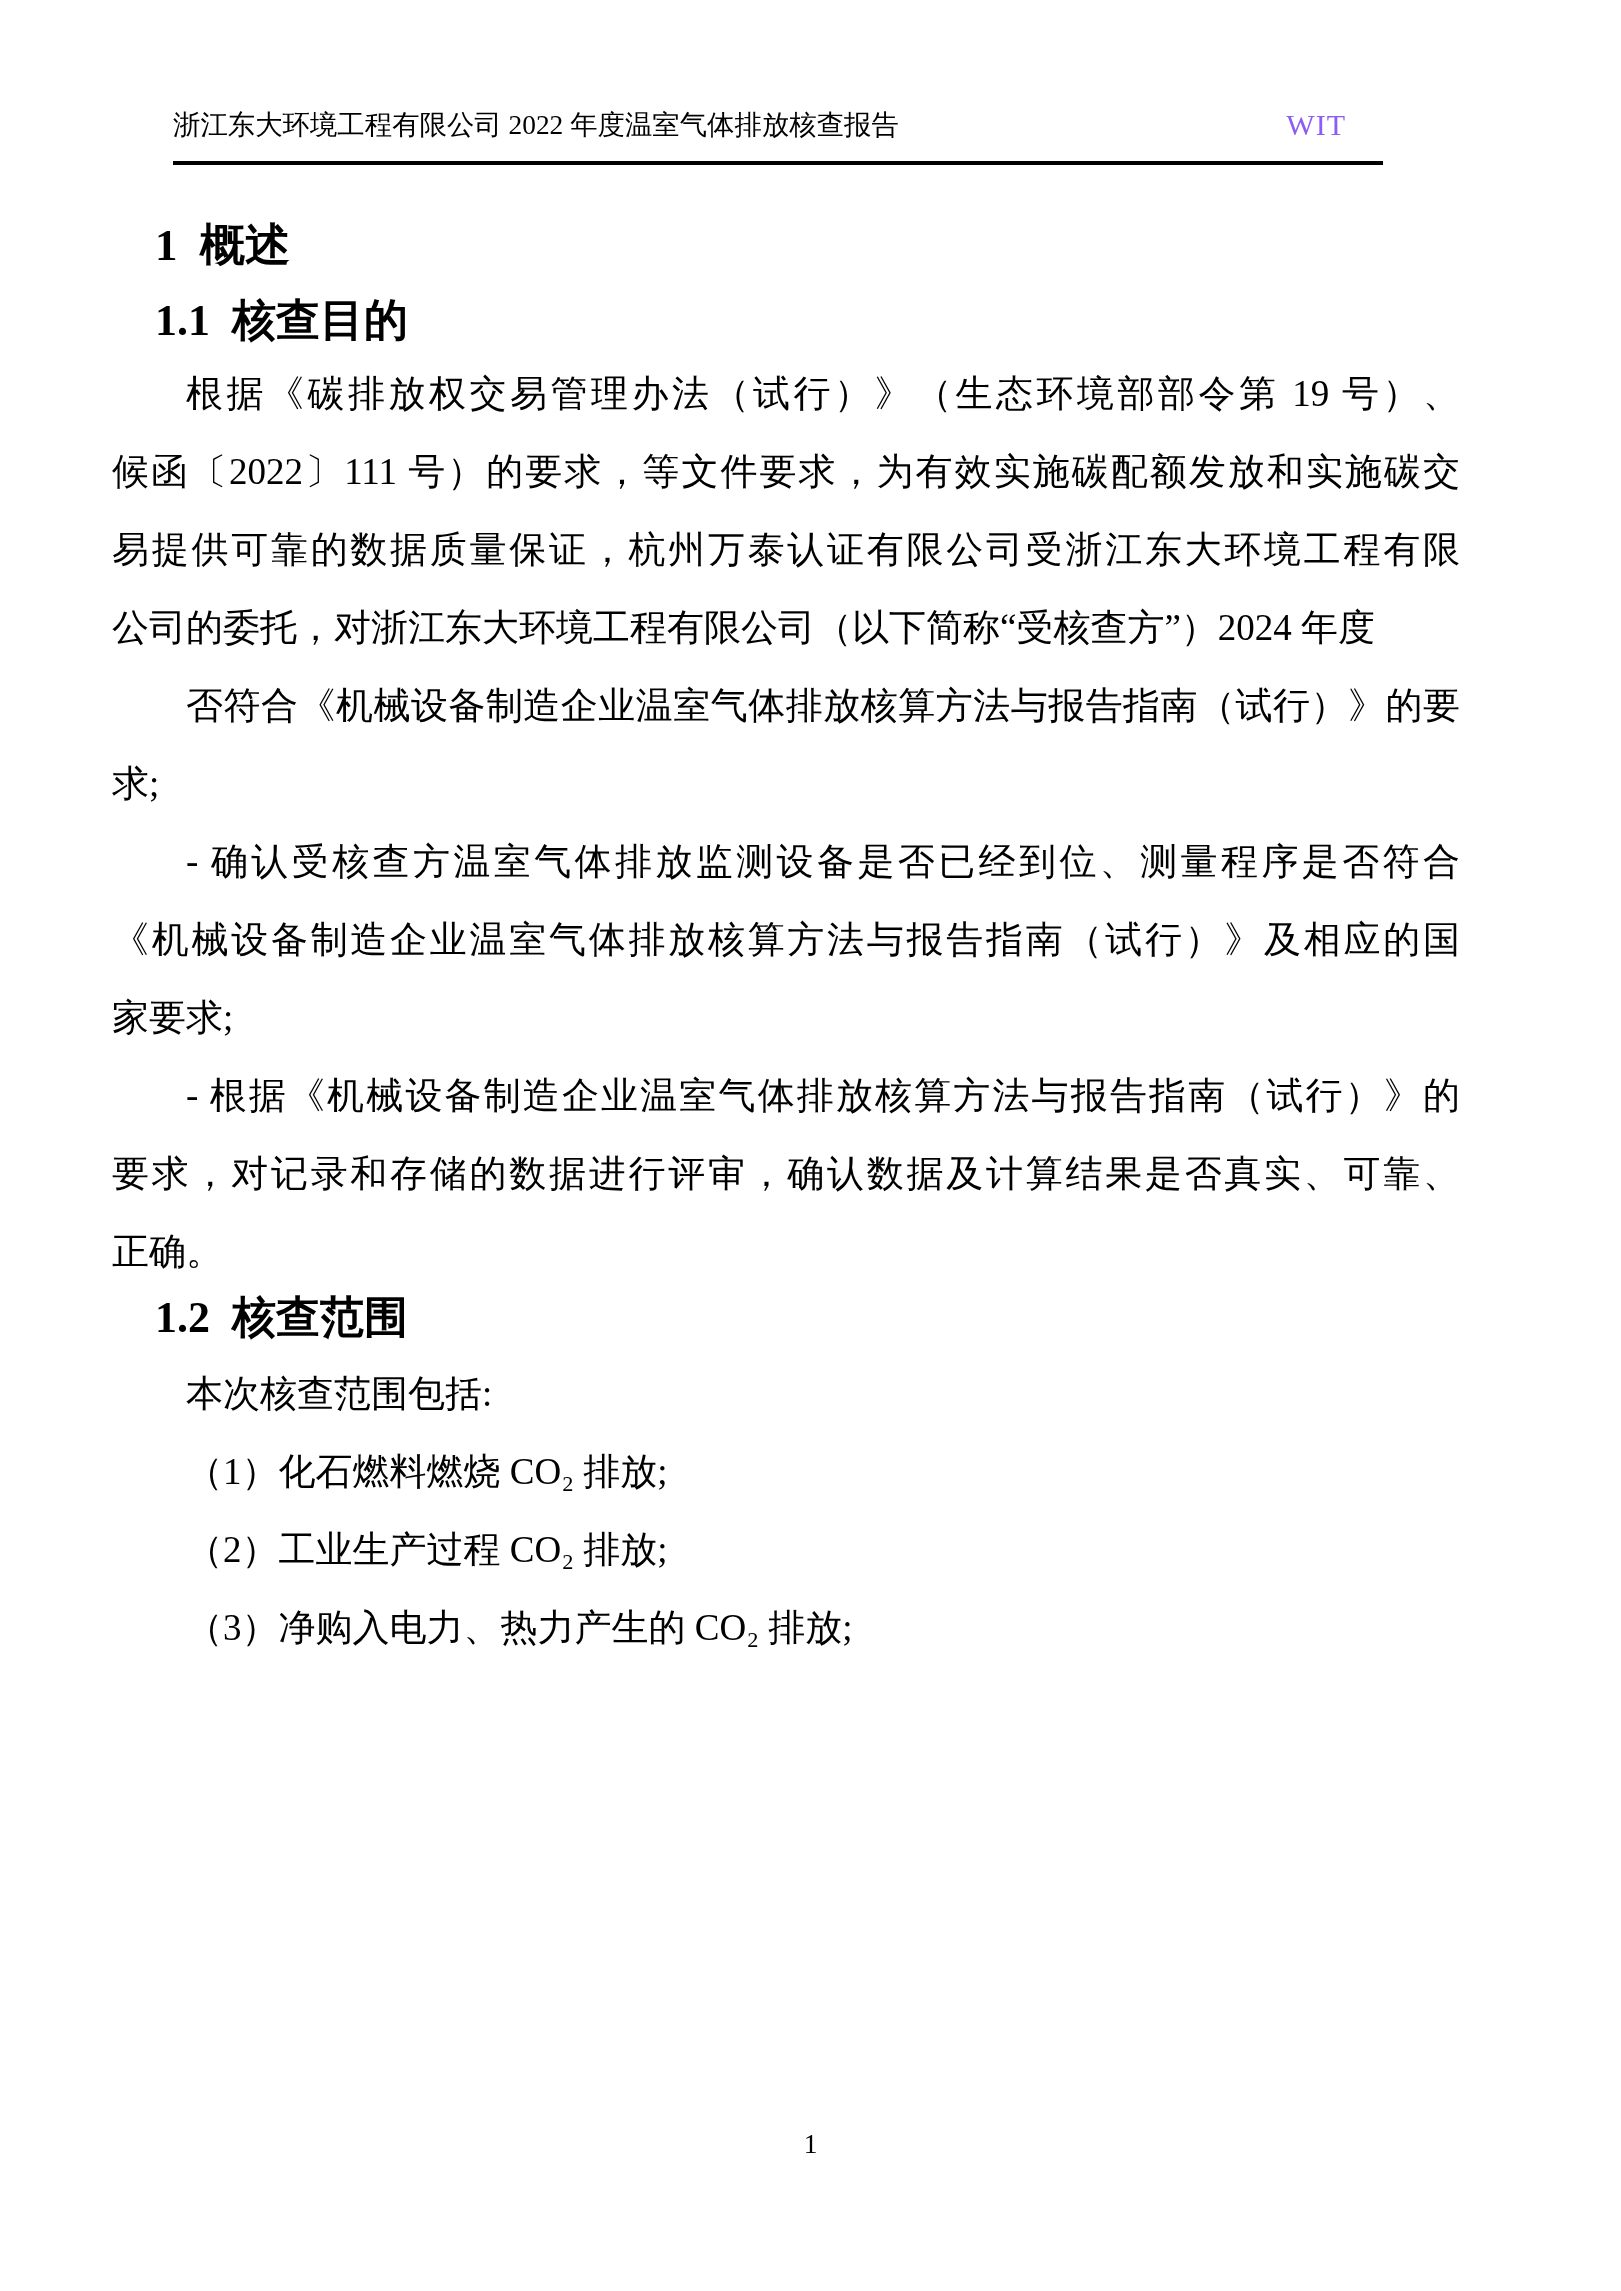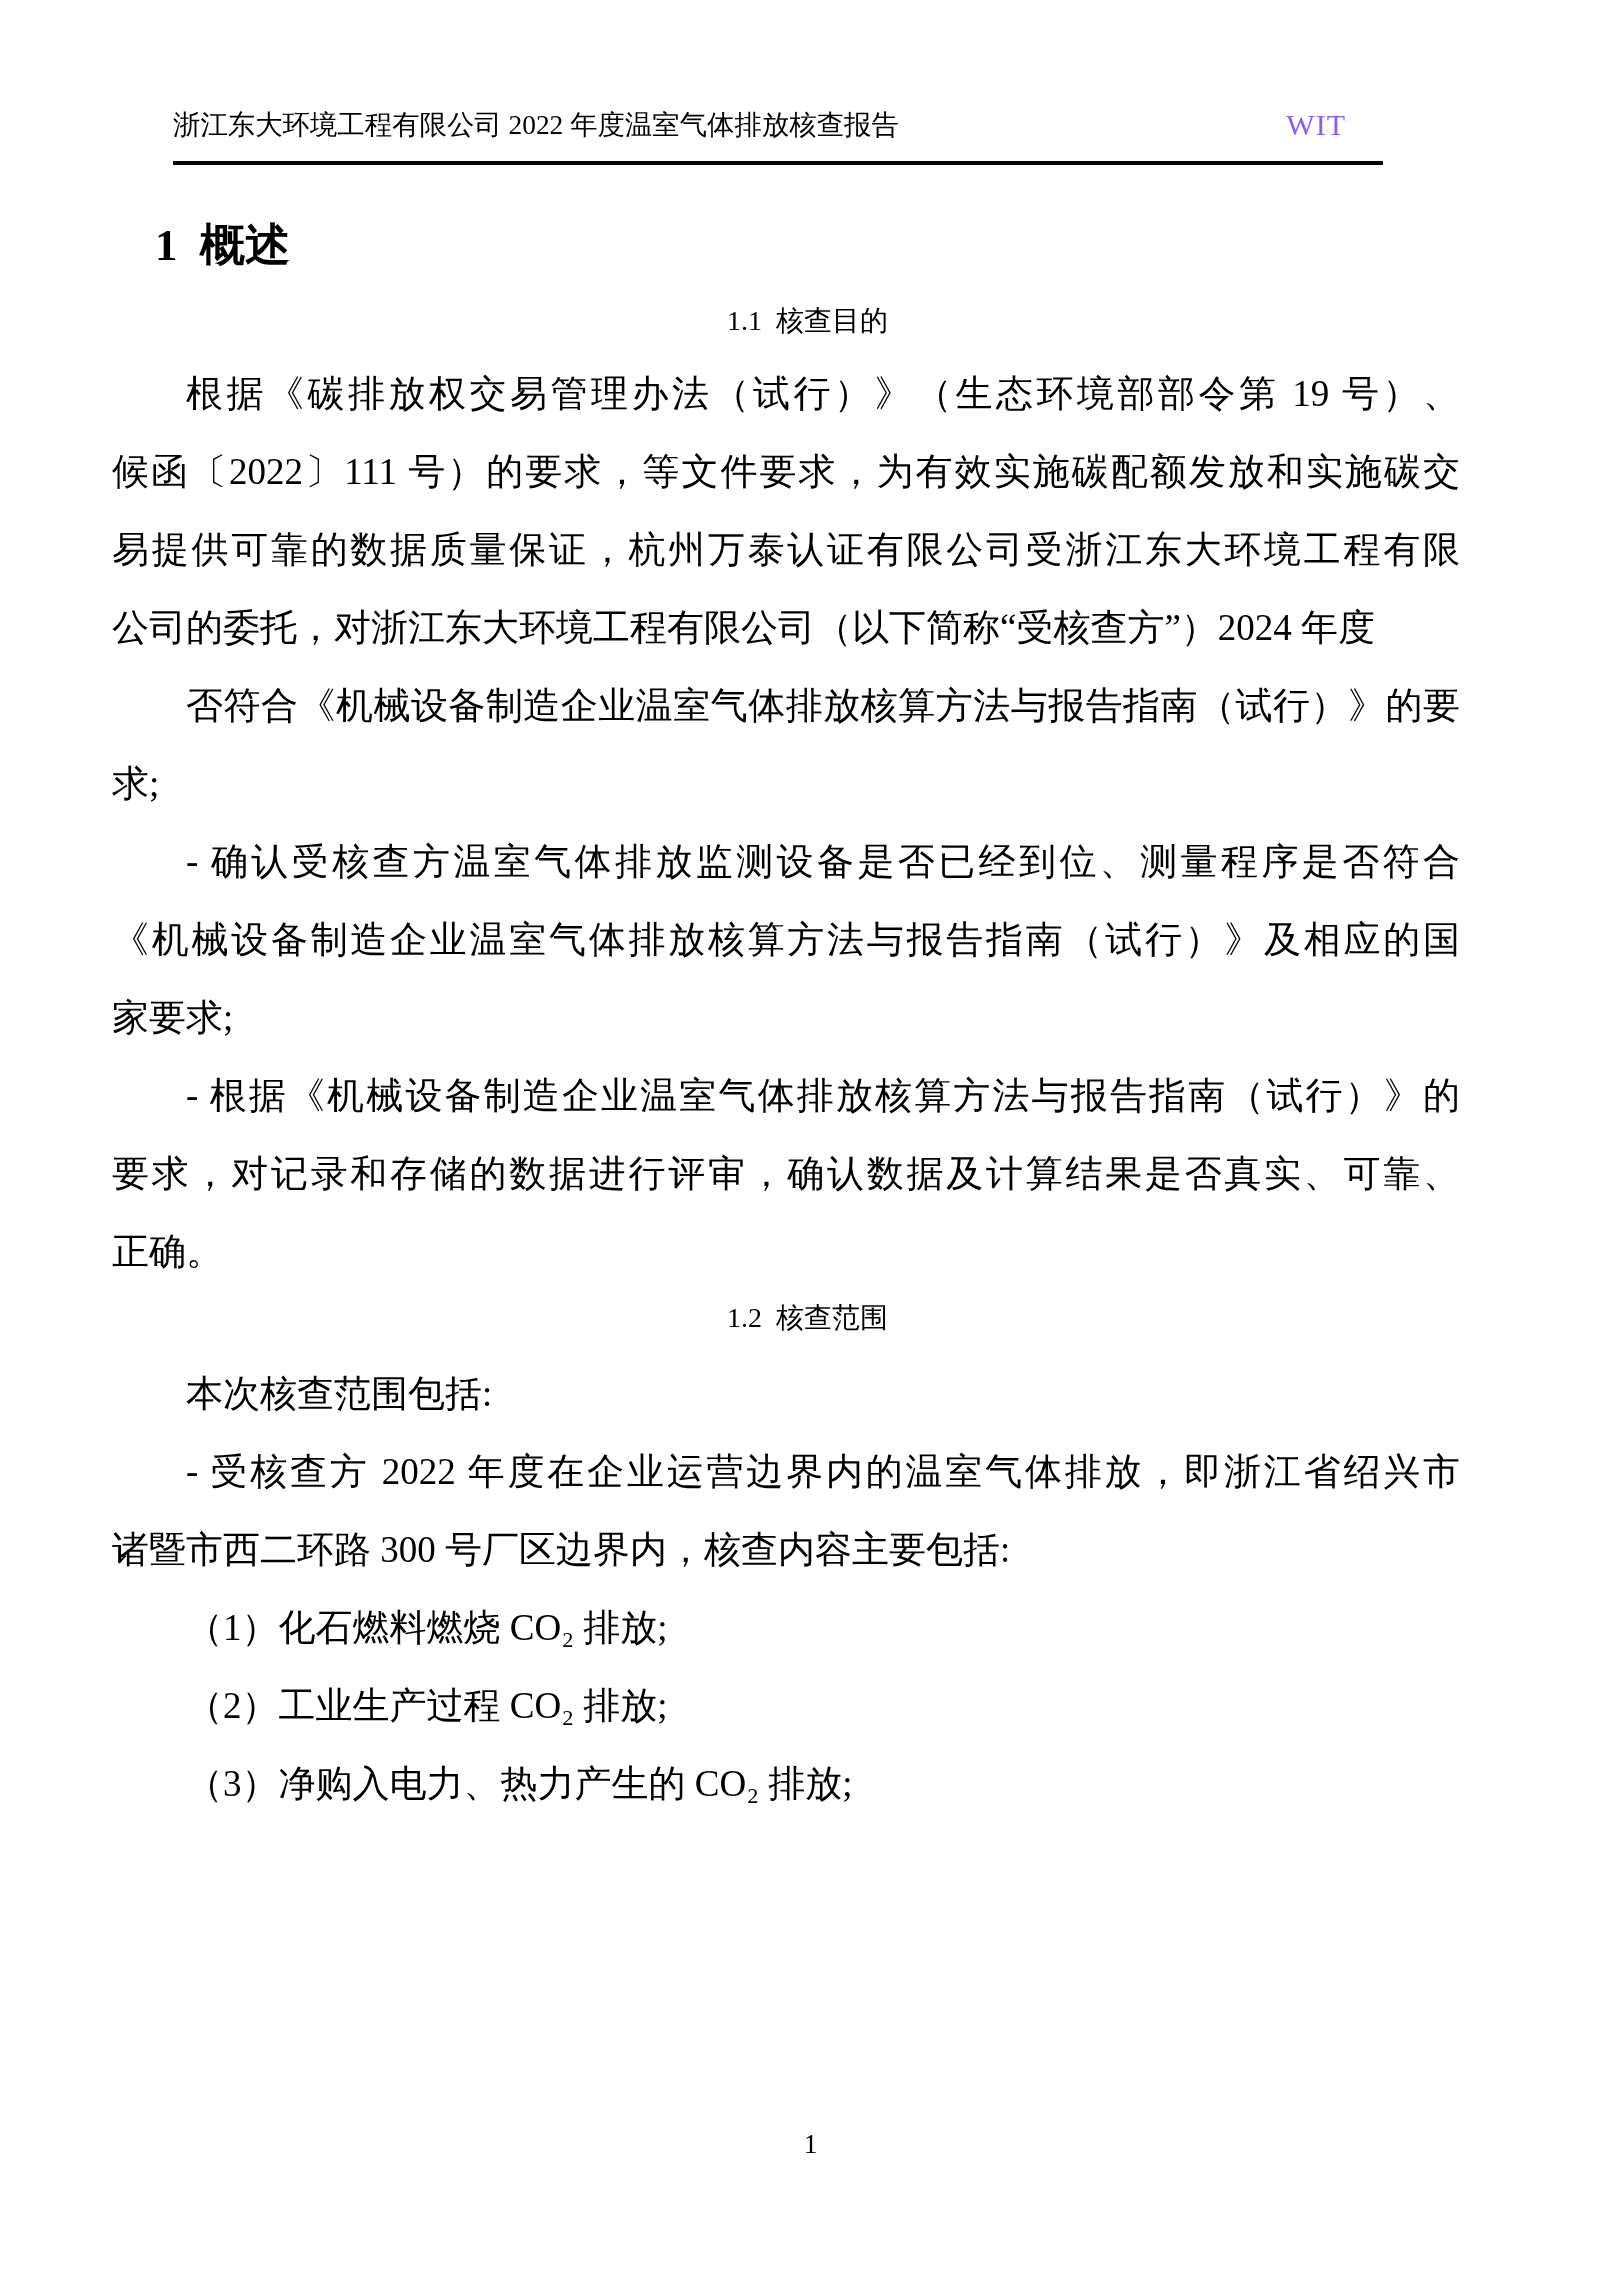--- a/index.html
+++ b/index.html
@@ -34,22 +34,22 @@
     top: 0; left: 0;
     width: 100%;
     box-sizing: border-box;
     padding: 218px 161px 0 112px;
   }
   .h1 {
     font-size: 45px; line-height: 55px; font-weight: bold;
     margin: 0 0 0 43px; white-space: pre-wrap;
   }
   .h2 {
-    font-size: 28px; line-height: 51px; font-weight: normal;
-    margin: 21.6px 0 0 43px; white-space: pre-wrap; text-align: center;
+    font-size: 44px; line-height: 51px; font-weight: bold;
+    margin: 21.6px 0 0 43px; white-space: pre-wrap;
   }
   .h2.second { margin-top: 1px; }
   .para { font-size: 37px; line-height: 78px; margin: 0; }
   .para.first { margin-top: 9.8px; }
   .para.scope-intro { margin-top: 11.8px; }
   .line {
     text-align: justify;
     text-align-last: justify;
     white-space: nowrap;
   }
@@ -104,24 +104,20 @@
         <div class="line">要求，对记录和存储的数据进行评审，确认数据及计算结果是否真实、可靠、</div>
         <div class="line">正确。</div>
       </div>
 
     <h2 class="h2 second">1.2  核查范围</h2>
 
     <div class="para scope-intro">
         <div class="line">本次核查范围包括:</div>
       </div>
 
-    <div class="para">
-        <div class="line">- 受核查方 2022 年度在企业运营边界内的温室气体排放，即浙江省绍兴市</div>
-        <div class="line">诸暨市西二环路 300 号厂区边界内，核查内容主要包括:</div>
-      </div>
 
     <div class="para items">
         <div class="line">（1）化石燃料燃烧 CO₂ 排放;</div>
         <div class="line">（2）工业生产过程 CO₂ 排放;</div>
         <div class="line">（3）净购入电力、热力产生的 CO₂ 排放;</div>
       </div>
 
   </main>
 
   <footer class="footer">

